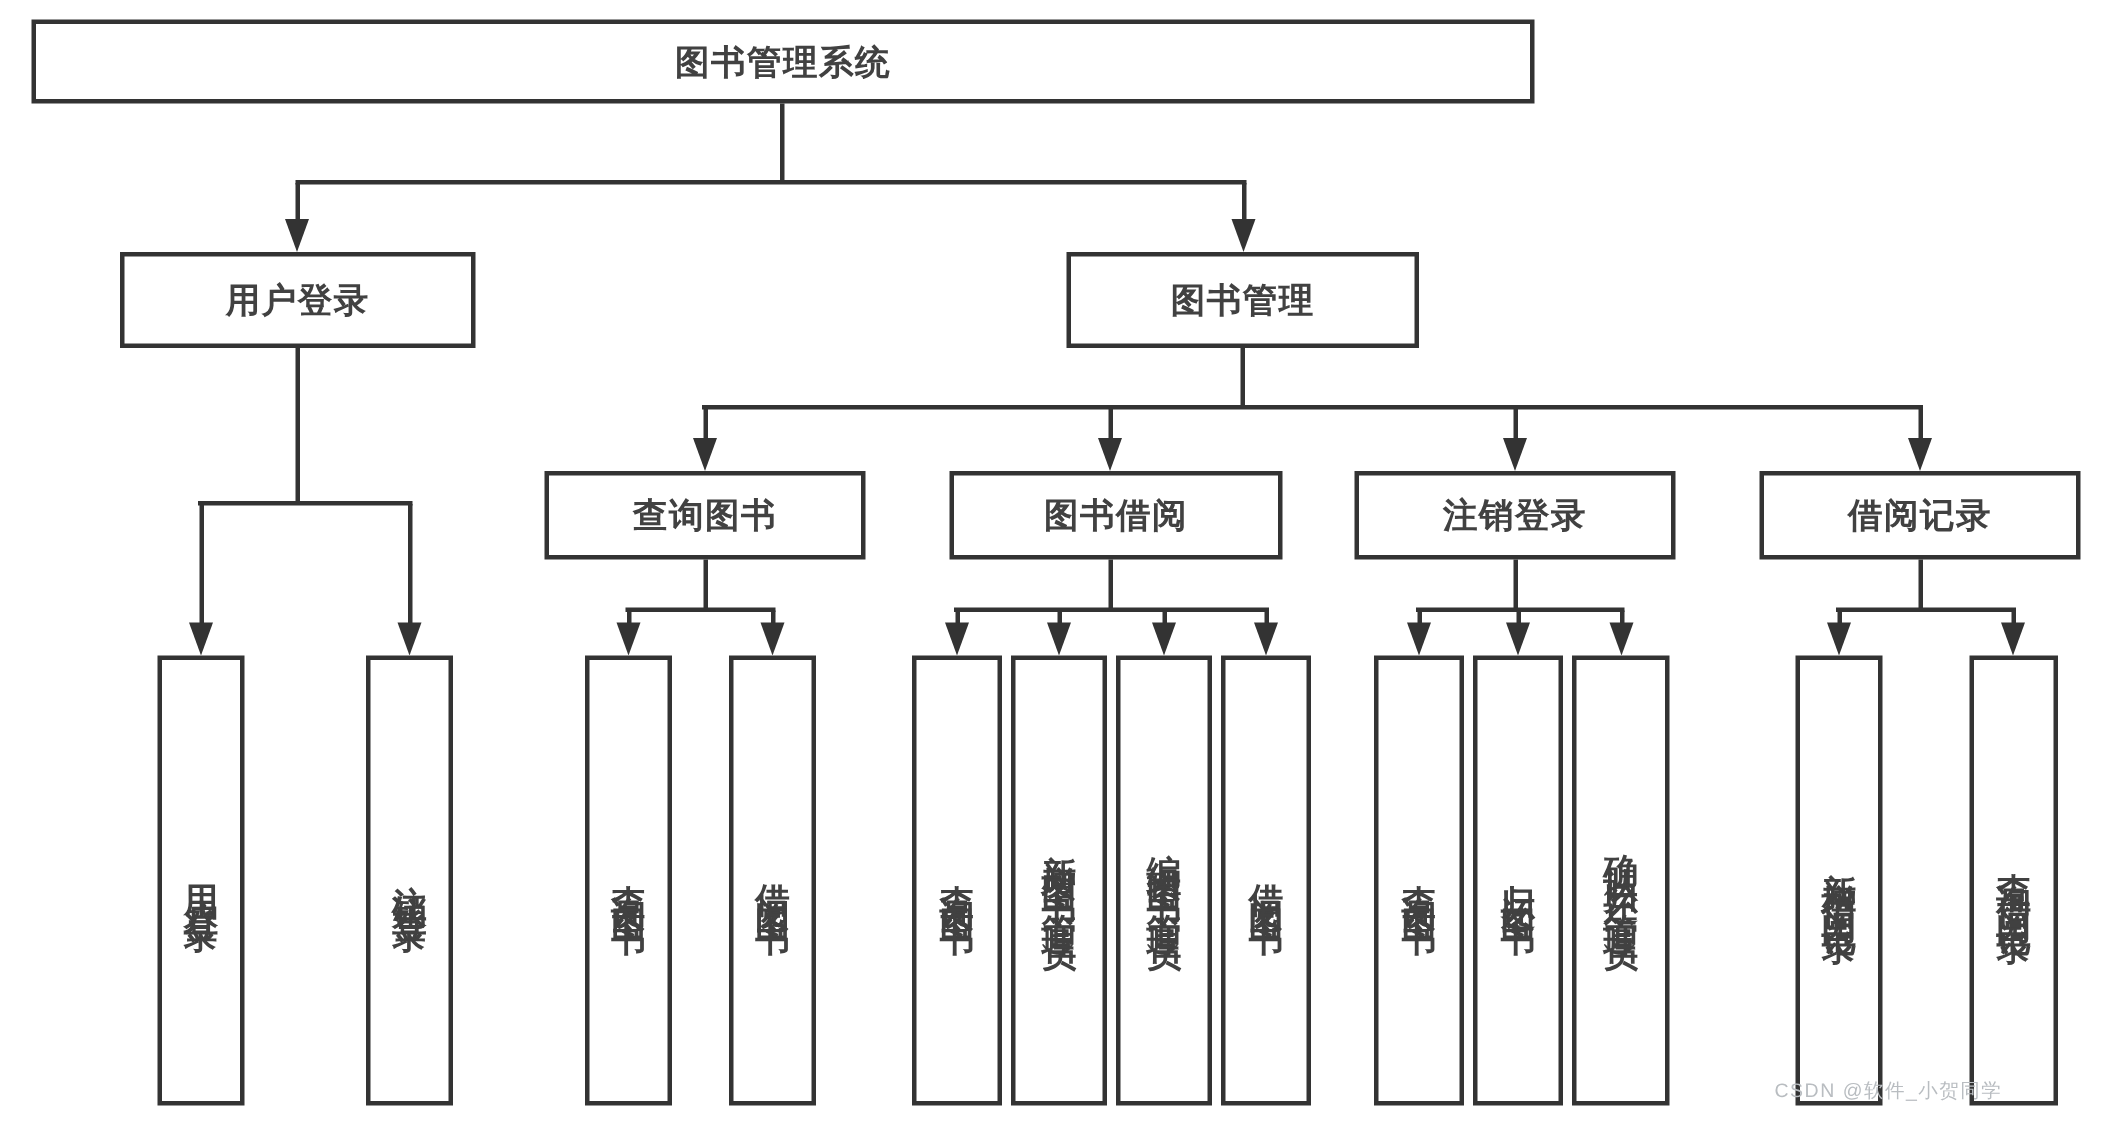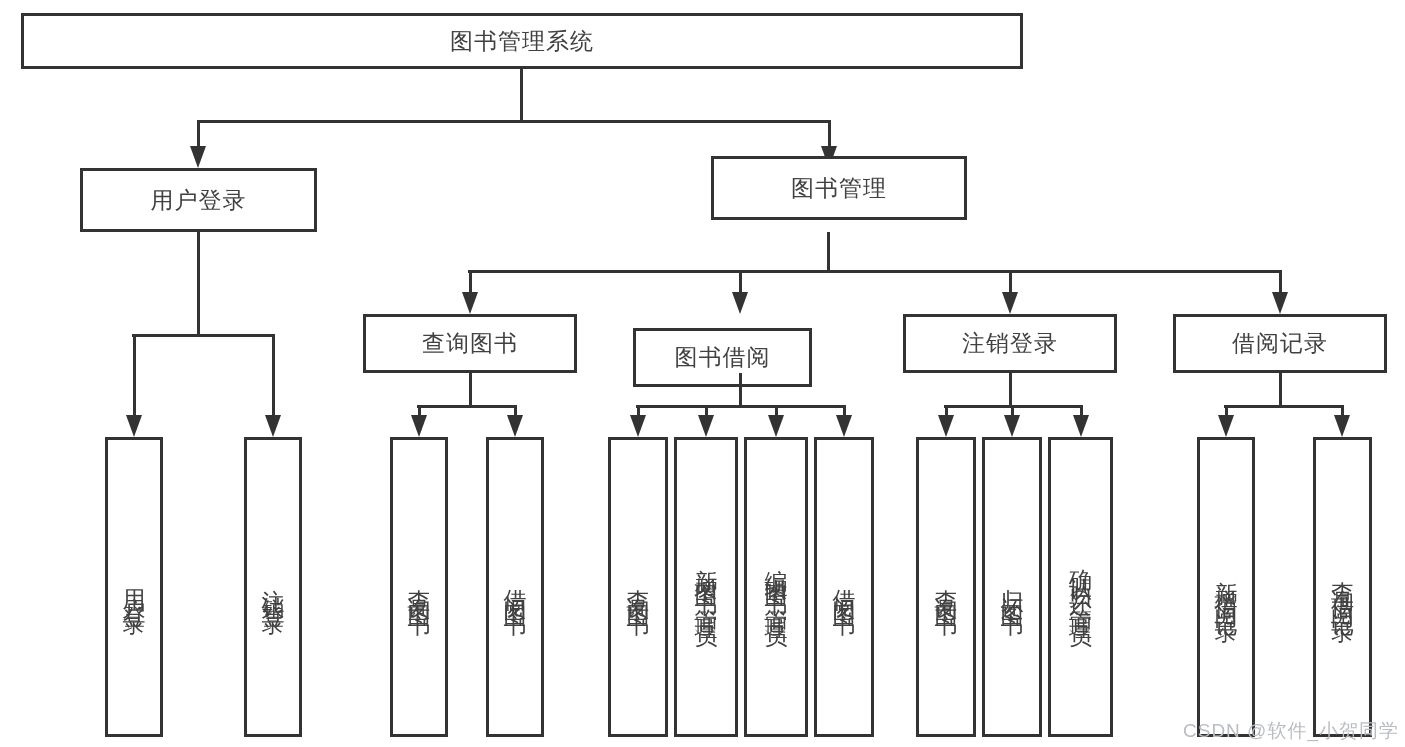--- a/index.html
+++ b/index.html
@@ -12,20 +12,21 @@
   }
   .box{
     position:absolute;
     background:#ffffff;
     border:3px solid #333333;
     box-sizing:border-box;
     display:flex;
     align-items:center;
     justify-content:center;
     color:#414141;
+    font-weight:bold;
   }
   .box.h span{
     font-size:23px;
     letter-spacing:1px;
     white-space:nowrap;
   }
   .box.v span{
     writing-mode:vertical-rl;
     text-orientation:mixed;
     font-size:23px;
@@ -36,21 +37,21 @@
   .hline{position:absolute;height:3px;background:#333333;}
   .arrow{
     position:absolute;width:0;height:0;
     border-left:8px solid transparent;
     border-right:8px solid transparent;
     border-top:22px solid #333333;
   }
   .watermark{
     position:absolute;
     left:1183px;top:718px;
-    font-size:19px;
+    font-size:13px;
     color:#b9bdc1;
     letter-spacing:1px;
     white-space:nowrap;
     z-index:5;
   }
 </style>
 </head>
 <body>
 
 <div id="canvas">
@@ -62,21 +63,21 @@
   <div class="vline" style="left:520px;top:69px;height:53px"></div>
   <div class="hline" style="left:197px;top:120px;width:634px"></div>
   <div class="vline" style="left:197px;top:122px;height:26px"></div>
   <div class="arrow" style="left:190px;top:146px"></div>
   <div class="vline" style="left:828px;top:122px;height:26px"></div>
   <div class="arrow" style="left:821px;top:146px"></div>
 
   <div class="box h" style="left:80px;top:168px;width:237px;height:64px">
     <span>用户登录</span>
   </div>
-  <div class="box h" style="left:711px;top:156px;width:256px;height:64px">
+  <div class="box h" style="left:711px;top:168px;width:235px;height:64px">
     <span>图书管理</span>
   </div>
 
   <div class="vline" style="left:197px;top:232px;height:104px"></div>
   <div class="hline" style="left:132px;top:334px;width:143px"></div>
   <div class="vline" style="left:133px;top:336px;height:80px"></div>
   <div class="arrow" style="left:126px;top:415px"></div>
   <div class="vline" style="left:272px;top:336px;height:80px"></div>
   <div class="arrow" style="left:265px;top:415px"></div>
 
@@ -87,21 +88,21 @@
   <div class="vline" style="left:739px;top:272px;height:22px"></div>
   <div class="arrow" style="left:732px;top:292px"></div>
   <div class="vline" style="left:1009px;top:272px;height:22px"></div>
   <div class="arrow" style="left:1002px;top:292px"></div>
   <div class="vline" style="left:1279px;top:272px;height:22px"></div>
   <div class="arrow" style="left:1272px;top:292px"></div>
 
   <div class="box h" style="left:363px;top:314px;width:214px;height:59px">
     <span>查询图书</span>
   </div>
-  <div class="box h" style="left:633px;top:328px;width:179px;height:59px">
+  <div class="box h" style="left:633px;top:314px;width:222px;height:59px">
     <span>图书借阅</span>
   </div>
   <div class="box h" style="left:903px;top:314px;width:214px;height:59px">
     <span>注销登录</span>
   </div>
   <div class="box h" style="left:1173px;top:314px;width:214px;height:59px">
     <span>借阅记录</span>
   </div>
 
   <div class="vline" style="left:469px;top:373px;height:34px"></div>

